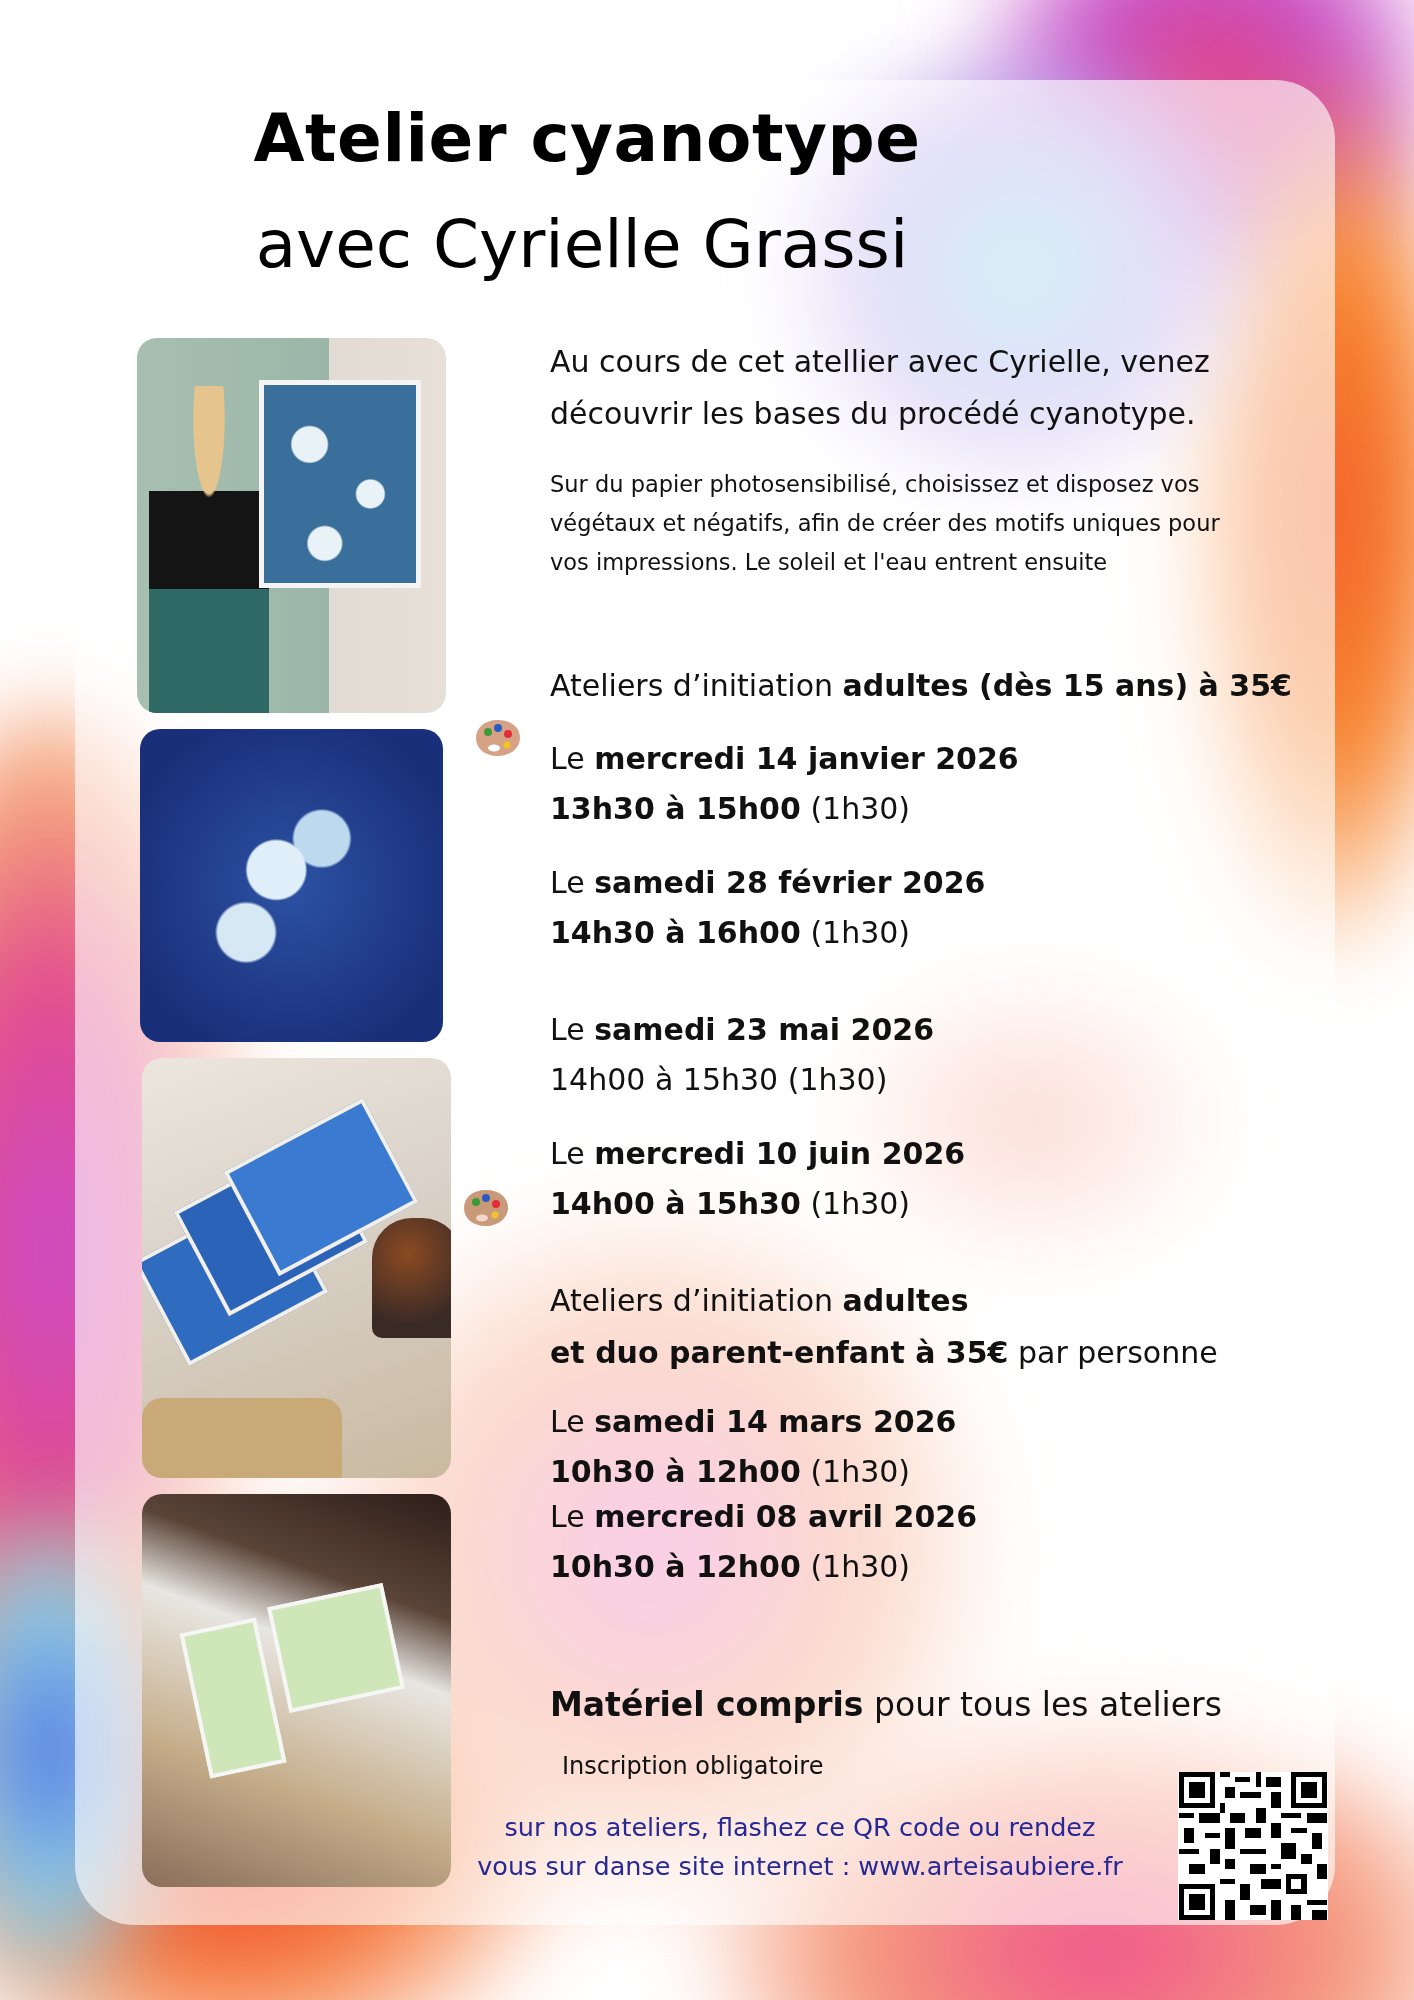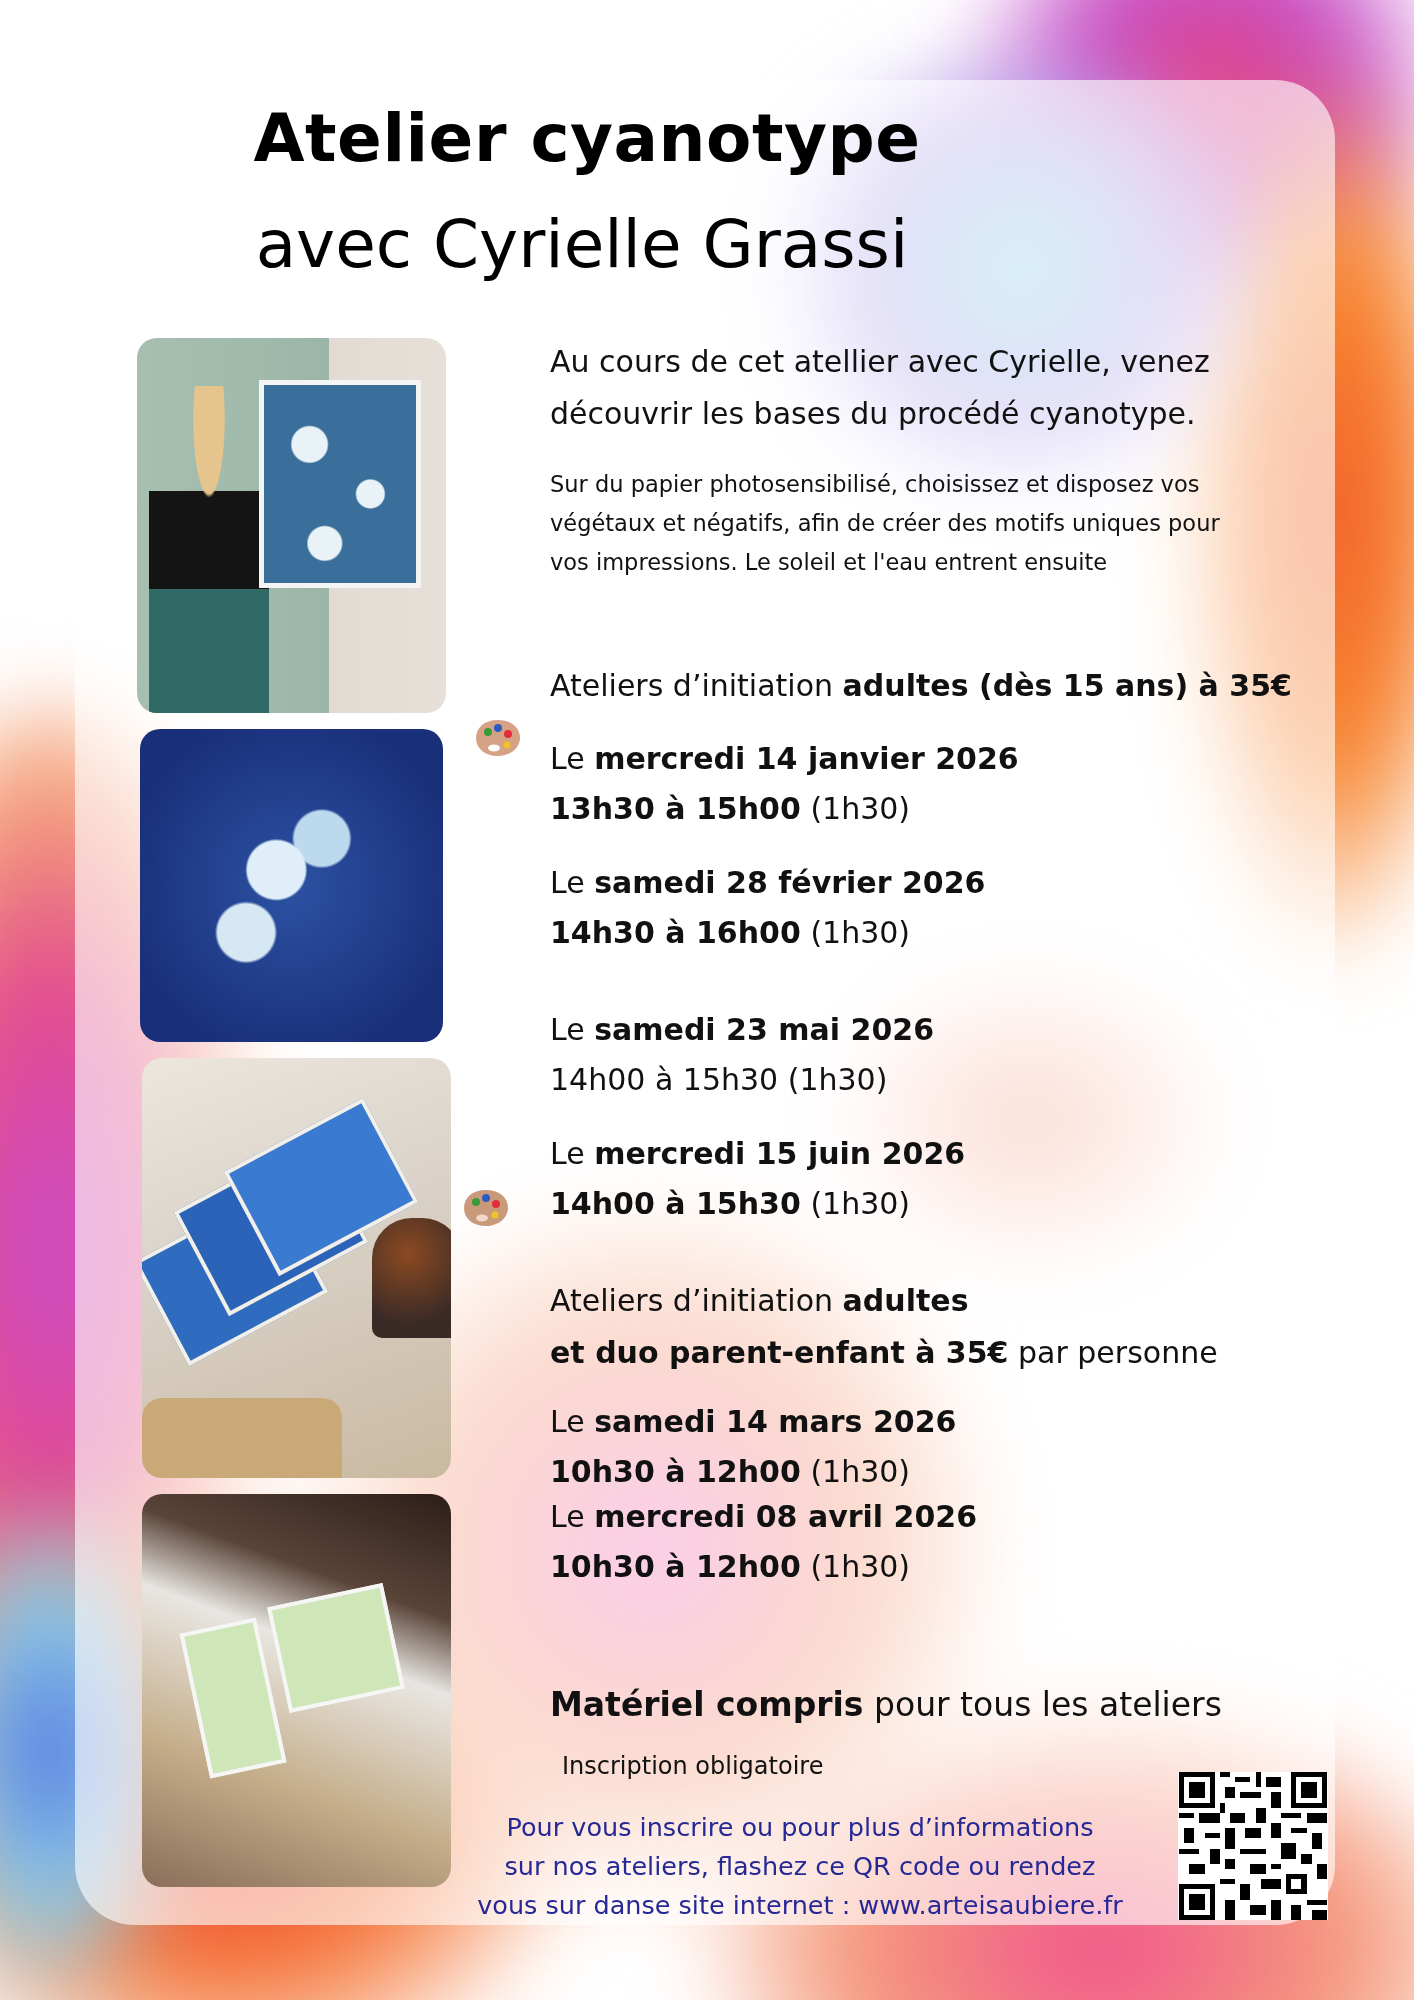--- a/index.html
+++ b/index.html
@@ -164,21 +164,21 @@
 </div>
 <div class="col date d2">
   <div><span>Le </span><b>samedi 28 février 2026</b></div>
   <div><b>14h30 à 16h00</b><span> (1h30)</span></div>
 </div>
 <div class="col date d3">
   <div><span>Le </span><b>samedi 23 mai 2026</b></div>
   <div><span>14h00 à 15h30</span><span> (1h30)</span></div>
 </div>
 <div class="col date d4">
-  <div><span>Le </span><b>mercredi 15 juin 2026</b></div>
+  <div><span>Le </span><b>mercredi 10 juin 2026</b></div>
   <div><b>14h00 à 15h30</b><span> (1h30)</span></div>
 </div>
 
 <div class="col sec sec-duo">
   <div><span>Ateliers d’initiation </span><b>adultes</b></div>
   <div><b>et duo parent-enfant à 35€</b><span> par personne</span></div>
 </div>
 
 <div class="col date d5">
   <div><span>Le </span><b>samedi 14 mars 2026</b></div>
@@ -188,21 +188,20 @@
   <div><span>Le </span><b>mercredi 08 avril 2026</b></div>
   <div><b>10h30 à 12h00</b><span> (1h30)</span></div>
 </div>
 
 <div class="col materiel">
   <b>Matériel compris</b><span> pour tous les ateliers</span>
 </div>
 <div class="col inscription">Inscription obligatoire</div>
 
 <div class="contact">
-  <div>Pour vous inscrire ou pour plus d’informations</div>
   <div>sur nos ateliers, flashez ce QR code ou rendez</div>
   <div>vous sur danse site internet : www.arteisaubiere.fr</div>
 </div>
 
 <svg class="qr" viewBox="0 0 29 29" shape-rendering="crispEdges">
   <rect width="29" height="29" fill="#fff"></rect>
   <g fill="#000">
     <rect x="0" y="0" width="7" height="7"></rect>
       <rect x="1" y="1" width="5" height="5" fill="#fff"></rect>
       <rect x="2" y="2" width="3" height="3"></rect>

